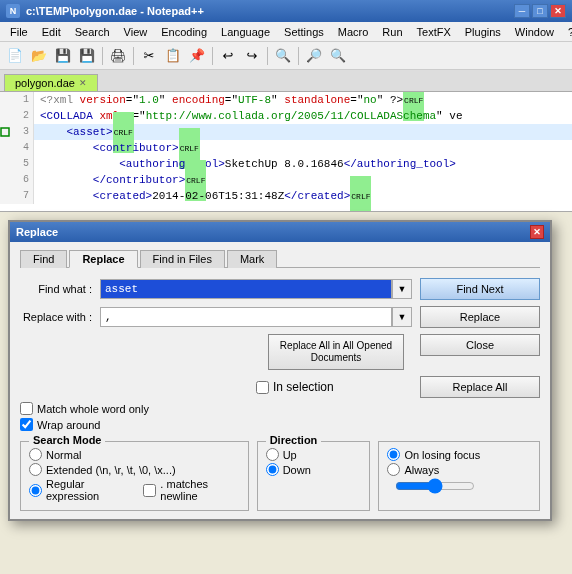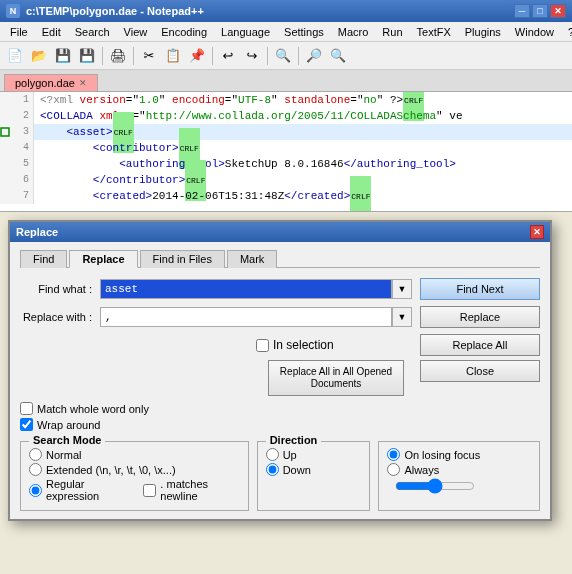--- a/index.html
+++ b/index.html
@@ -95,21 +95,21 @@
     
     .tab-bar {
       background: #ddd;
       height: 22px;
       display: flex;
       align-items: flex-end;
       padding: 0 4px;
       border-bottom: 1px solid #aaa;
     }
     .tab {
-      background: #fca5a5;
+      background: #bef264;
       border: 1px solid #aaa;
       border-bottom: none;
       padding: 2px 10px;
       font-size: 11px;
       cursor: pointer;
       display: flex; align-items: center; gap: 4px;
     }
     .tab .close-x { font-size: 9px; color: #666; }
 
     
@@ -457,39 +457,39 @@
     </div>
 
     <div class="form-row">
       <div class="form-label">Replace with :</div>
       <input class="form-input" type="text" value="," style="">
       <div class="form-dropdown">▼</div>
       <div style="width:8px;"></div>
       <button class="btn">Replace</button>
     </div>
 
+    <div style="display:flex; justify-content:flex-end; margin-bottom:6px;">
+      <button class="btn" style="width:136px; height:36px; font-size:10px; white-space:normal; text-align:center; line-height:1.2;">Replace All in All Opened Documents</button>
+      <div style="width:8px;"></div>
+      <div style="display:flex; flex-direction:column; gap:2px; align-items:flex-end; width:128px;">
+
+        <button class="btn" style="width:120px;">Close</button>
+      </div>
+    </div>
+
     <div style="display:flex; align-items:center; justify-content:space-between; margin-bottom:4px;">
       <div style="flex:1;"></div>
       <div style="display:flex; align-items:center; gap:4px; flex:1; padding-left: 80px;">
         <input type="checkbox" id="in-sel" style="">
         <label for="in-sel">In selection</label>
       </div>
       <div style="width:8px;"></div>
       <button class="btn">Replace All</button>
     </div>
 
-    <div style="display:flex; justify-content:flex-end; margin-bottom:6px;">
-      <button class="btn" style="width:136px; height:36px; font-size:10px; white-space:normal; text-align:center; line-height:1.2;">Replace All in All Opened Documents</button>
-      <div style="width:8px;"></div>
-      <div style="display:flex; flex-direction:column; gap:2px; align-items:flex-end; width:128px;">
-
-        <button class="btn" style="width:120px;">Close</button>
-      </div>
-    </div>
-
     <div style="margin-bottom:4px;">
       <div class="checkbox-row">
         <input type="checkbox" id="mww" style="">
         <label for="mww">Match whole word only</label>
       </div>
       <div class="checkbox-row">
         <input type="checkbox" id="wa" checked="" style="">
         <label for="wa">Wrap around</label>
       </div>
     </div>

